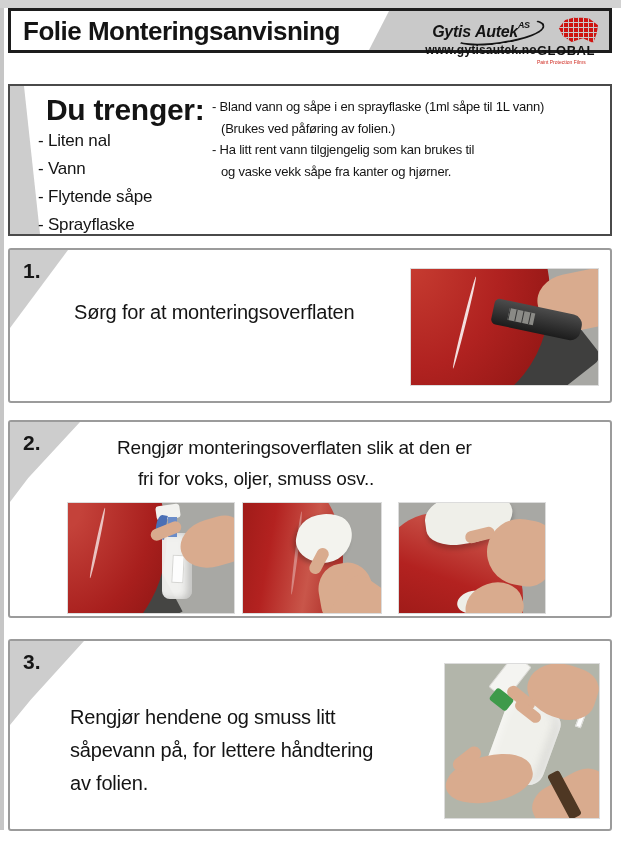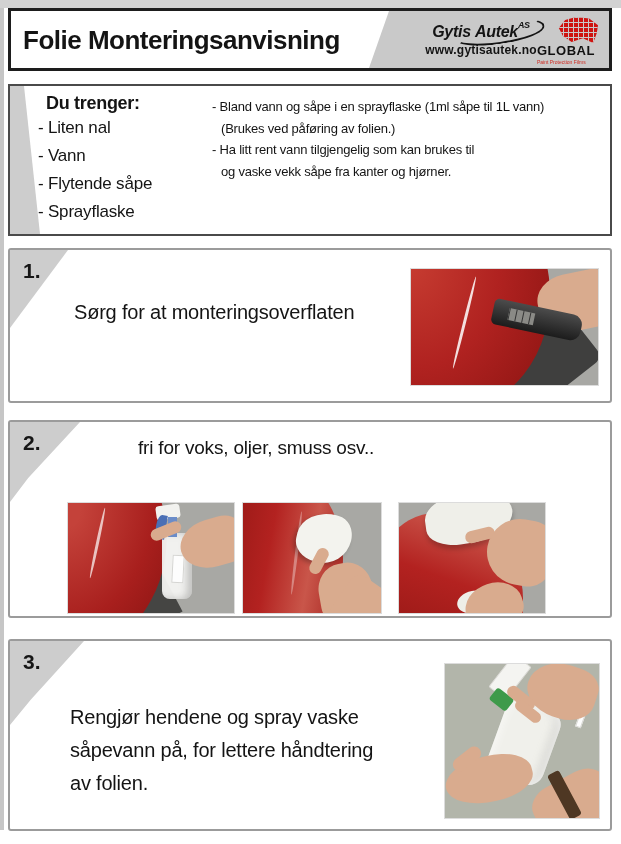--- a/index.html
+++ b/index.html
@@ -6,21 +6,21 @@
   html,body { background:#ffffff; }
   .page {
     position:relative; width:621px; height:844px; background:#fff;
     font-family:"Liberation Sans", sans-serif; color:#141414; overflow:hidden;
   }
   .edge-left  { position:absolute; left:0; top:8; width:4px; height:830px; background:#c6c6c6; }
   .edge-bottom{ position:absolute; left:0; top:834; width:621px; height:8px; background:#d2d2d2; }
 
   
   .header-box {
-    position:absolute; left:8px; top:8px; width:604px; height:63px;
+    position:absolute; left:8px; top:8px; width:604px; height:45px;
     background:#fff; border:3px solid #1d1d1d;
   }
   .header-gray {
     position:absolute; right:0; top:0; height:100%; width:248px;
     background:#c9c9c9;
     clip-path:polygon(28px 0, 100% 0, 100% 100%, 8px 100%);
   }
   .title {
     position:absolute; left:12px; top:50%; transform:translateY(-50%);
     font-size:26px; font-weight:bold; letter-spacing:-0.5px; white-space:nowrap;
@@ -48,21 +48,21 @@
   .global-tag  { position:absolute; left:2px; top:44px; font-size:5px; color:#cf2a20; white-space:nowrap; }
 
   
   .tips-box {
     position:absolute; left:8px; top:84px; width:604px; height:152px;
     background:#cdcdcd; border:2px solid #4a4a4a;
   }
   .tips-white { position:absolute; inset:0; background:#fff;
     clip-path:polygon(14px 0, 100% 0, 100% 100%, 30px 100%); }
   .req-col { position:absolute; left:36px; top:7px; }
-  .req-title { font-size:18px; font-weight:bold; letter-spacing:-0.3px; }
+  .req-title { font-size:30px; font-weight:bold; letter-spacing:-0.3px; }
   .req-item { font-size:17px; line-height:28px; letter-spacing:-0.2px; margin-left:-8px; }
   .req-item:first-of-type { margin-top:4px; }
   .tips-col { position:absolute; left:202px; top:5px; width:400px; }
   .tips-title { font-size:20px; font-weight:bold; font-style:italic; letter-spacing:-0.3px; }
   .tip-line { font-size:13px; line-height:21.5px; letter-spacing:-0.2px; white-space:nowrap; }
   .tip-line.indent { padding-left:9px; }
   .tips-col .tip-line:first-of-type { margin-top:5px; }
 
   
   .step { position:absolute; left:8px; width:604px; background:#fff;
@@ -244,20 +244,21 @@
       <div class="p1-device">
         <div class="p1-screen"></div>
       </div>
     </div>
   </section>
 
   <section class="step step2">
     <div class="corner corner-2"></div>
     <div class="step-num">2.</div>
     <div class="step-text">
+      <div>Rengjør monteringsoverflaten slik at den er</div>
       <div class="line2">fri for voks, oljer, smuss osv..</div>
     </div>
     <div class="photo ph2a">
       <div class="p2a-dark"></div>
       <div class="p2a-chrome"></div>
       <div class="p2a-red"></div>
       <div class="p2a-hl"></div>
       <div class="p2a-bottle">
         <div class="p2a-label"></div>
       </div>
@@ -282,21 +283,21 @@
       <div class="p2c-f1 skin"></div>
       <div class="p2c-cloth2"></div>
       <div class="p2c-hand2 skin"></div>
     </div>
   </section>
 
   <section class="step step3">
     <div class="corner corner-3"></div>
     <div class="step-num">3.</div>
     <div class="step-text">
-      <div>Rengjør hendene og spray vaske</div>
+      <div>Rengjør hendene og smuss litt</div>
       <div>såpevann på, for lettere håndtering</div>
       <div>av folien.</div>
     </div>
     <div class="photo ph3">
       <div class="p3-bottle"></div>
       <div class="p3-label"></div>
       <div class="p3-cap"></div>
       <div class="p3-green"></div>
       <div class="p3-hand skin"></div>
       <div class="p3-f1 skin"></div>

